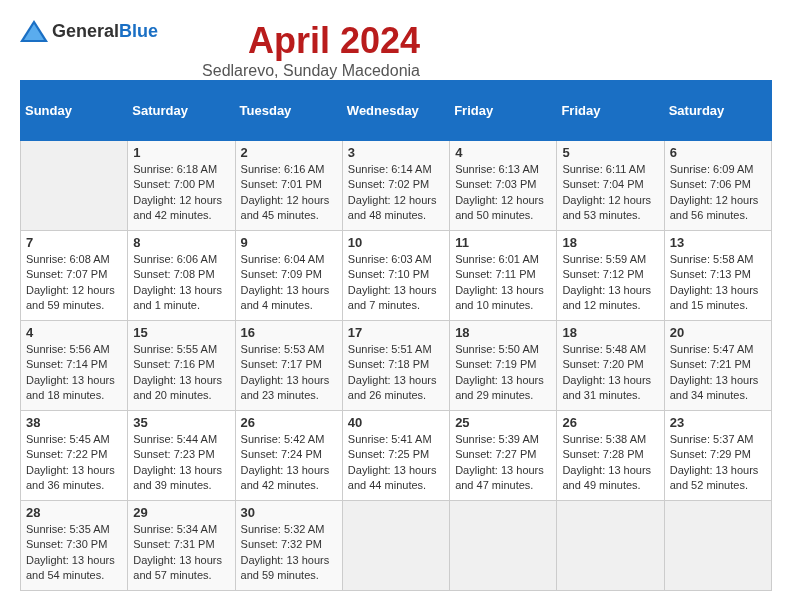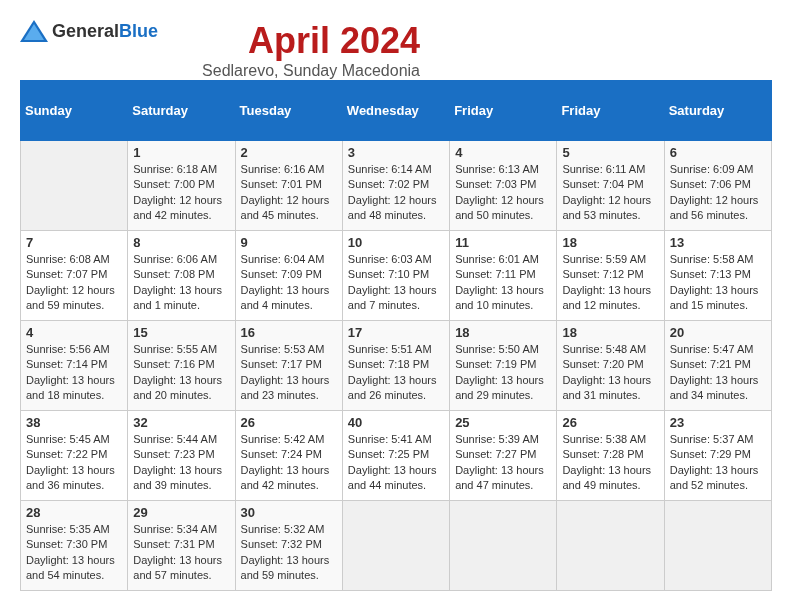--- a/index.html
+++ b/index.html
@@ -211,21 +211,21 @@
           <span class="day-number">20</span>
           <div class="day-info">Sunrise: 5:47 AM<br>Sunset: 7:21 PM<br>Daylight: 13 hours<br>and 34 minutes.</div>
         </td>
       </tr>
       <tr>
         <td>
           <span class="day-number">38</span>
           <div class="day-info">Sunrise: 5:45 AM<br>Sunset: 7:22 PM<br>Daylight: 13 hours<br>and 36 minutes.</div>
         </td>
         <td>
-          <span class="day-number">32</span>
+          <span class="day-number">35</span>
           <div class="day-info">Sunrise: 5:44 AM<br>Sunset: 7:23 PM<br>Daylight: 13 hours<br>and 39 minutes.</div>
         </td>
         <td>
           <span class="day-number">26</span>
           <div class="day-info">Sunrise: 5:42 AM<br>Sunset: 7:24 PM<br>Daylight: 13 hours<br>and 42 minutes.</div>
         </td>
         <td>
           <span class="day-number">40</span>
           <div class="day-info">Sunrise: 5:41 AM<br>Sunset: 7:25 PM<br>Daylight: 13 hours<br>and 44 minutes.</div>
         </td>

